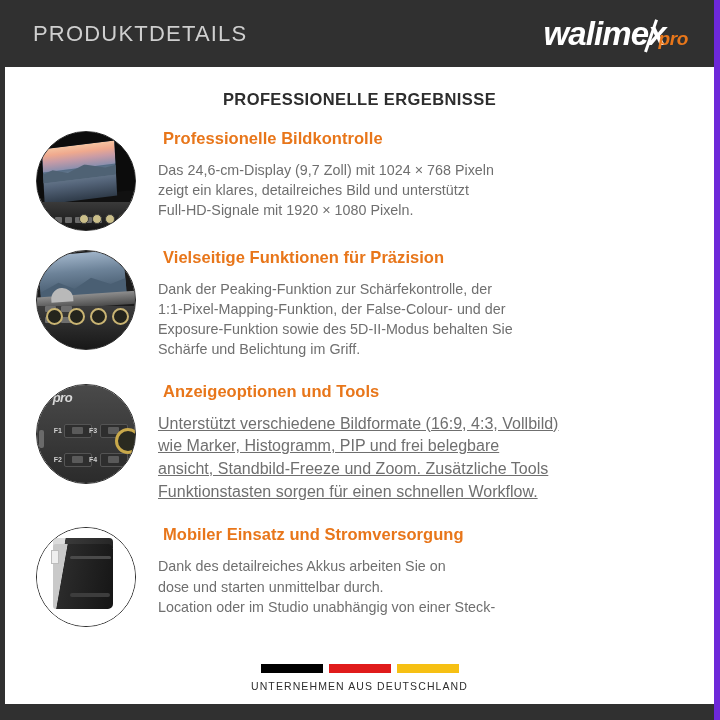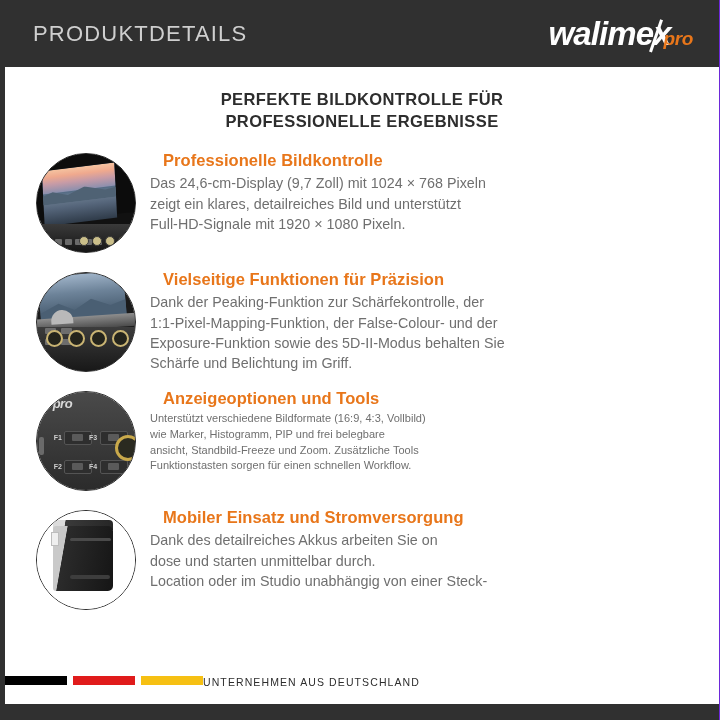--- a/index.html
+++ b/index.html
@@ -14,21 +14,21 @@
   }
 
   .page {
     position: relative;
     width: 720px;
     height: 720px;
     background: #ffffff;
     overflow: hidden;
     box-sizing: border-box;
     border-left: 5px solid #303030;
-    border-right: 1px solid #6d28d9;
+    border-right: 6px solid #6d28d9;
   }
 
   
   .header {
     position: relative;
     height: 67px;
     background: #303030;
     display: flex;
     align-items: center;
     justify-content: space-between;
@@ -131,27 +131,27 @@
     font-size: 16.5px;
     font-weight: bold;
     line-height: 1.2;
     margin: 0 0 3px 16px;
     letter-spacing: 0.05px;
   }
   .feature-text {
     color: #6f6f6f;
     font-size: 14.3px;
     line-height: 1.42;
-    margin: 3px;
+    margin: 11px;
     letter-spacing: 0.02px;
   }
   .feature-text .ln { display: block; white-space: nowrap; }
 
   
-  .feature.compact .feature-text { font-size: 11px; }
+  .feature.compact .feature-text { font-size: 16px; text-decoration: underline; }
 
   
   .mon-a { position:absolute; inset:0; background:#111; }
   .mon-a .hood {
     position:absolute; left:-12%; top:-14%; width:130%; height:78%;
     background:#0c0c0c; transform: rotate(-5deg);
   }
   .mon-a .screen {
     position:absolute; left:6%; top:14%; width:74%; height:56%;
     transform: rotate(-7deg) skewX(-4deg);
@@ -254,21 +254,22 @@
     position:absolute; left:14%; top:22%; width:6px; height:12px;
     background:#efefef; border:1px solid #bdbdbd;
   }
 
   
   .footer {
     position: absolute;
     left: 0; right: 0;
     bottom: 28px;
     display: flex;
-    flex-direction: row;
+    flex-direction: column;
+    align-items: center;
   }
   .flag {
     display: flex;
     gap: 6px;
     margin-bottom: 7px;
   }
   .flag i { display:block; width: 62px; height: 9px; }
   .flag .black  { background: #000000; }
   .flag .red    { background: #e01b1b; }
   .flag .yellow { background: #f6c013; }
@@ -293,21 +294,20 @@
   <div class="header">
     <div class="header-title">PRODUKTDETAILS</div>
     <div class="logo">
       <span class="logo-main">walimex</span>
       <span class="logo-slash"></span>
       <span class="logo-pro">pro</span>
     </div>
   </div>
 
   <div class="headline">
-    <div>PERFEKTE BILDKONTROLLE FÜR</div>
     <div>PROFESSIONELLE ERGEBNISSE</div>
   </div>
 
   <div class="features">
 
     <div class="feature">
       <div class="feature-figure">
         <div class="thumb">
           <div class="mon-a">
             <div class="hood"></div>

